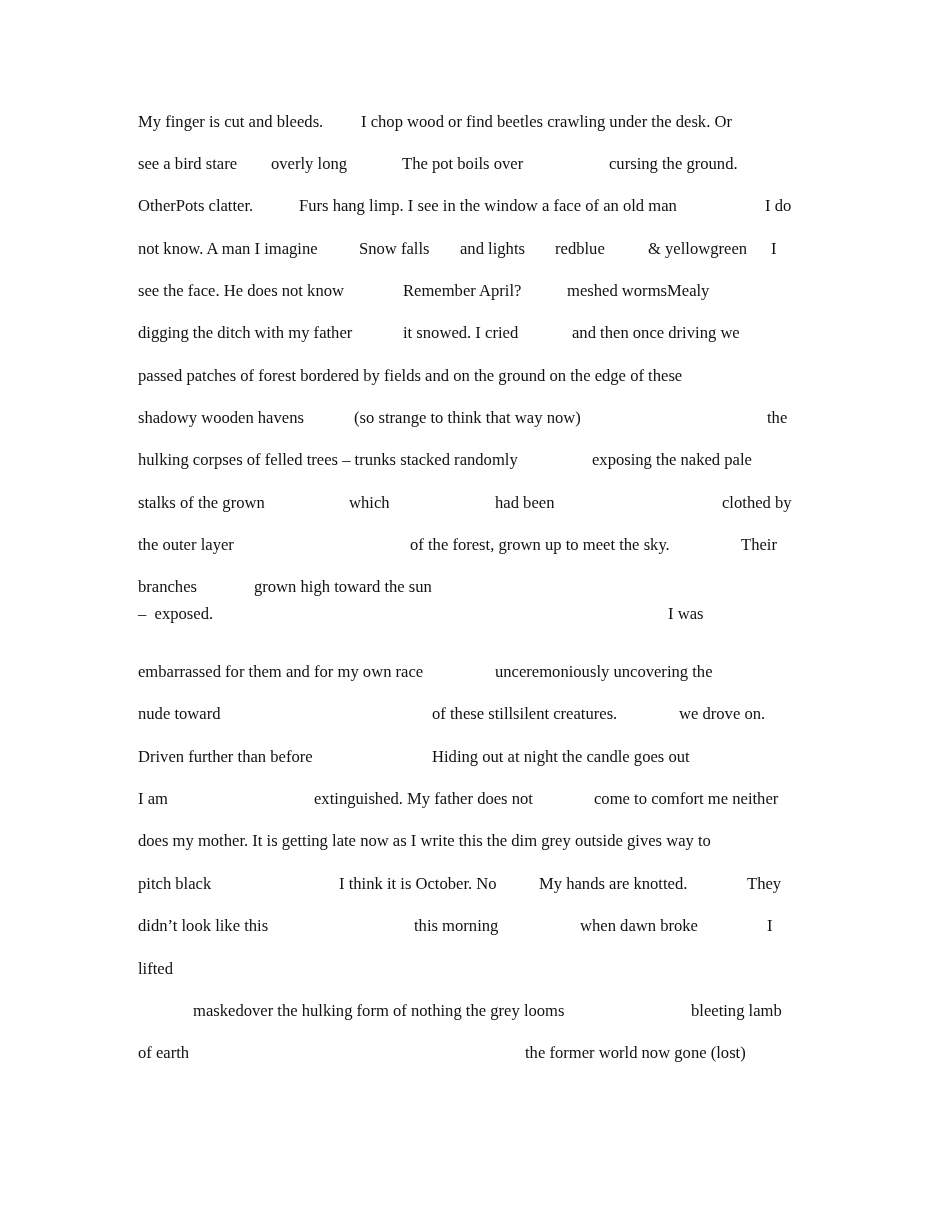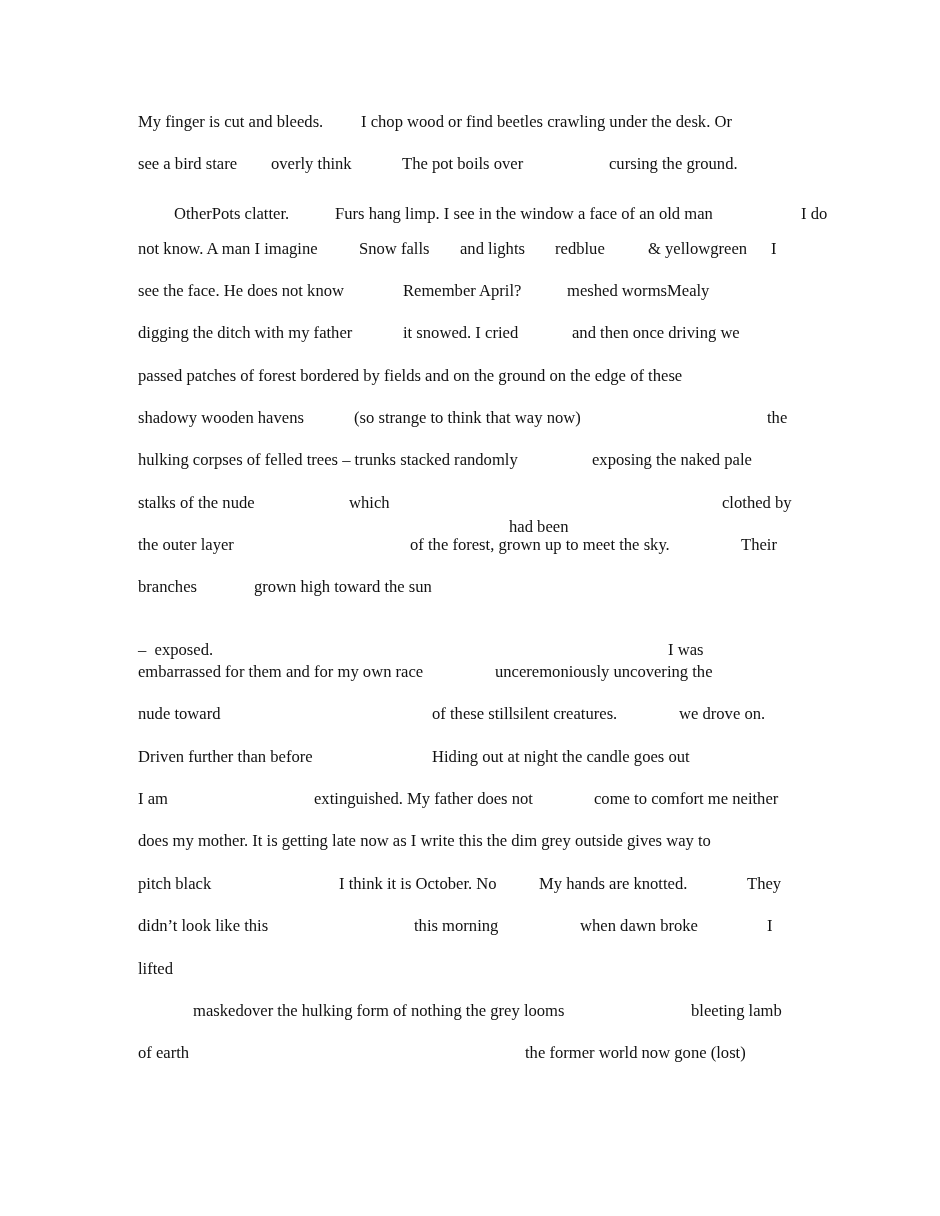--- a/index.html
+++ b/index.html
@@ -18,25 +18,25 @@
 </head>
 <body>
 
 <div class="page" id="page">
     <div class="line" style="top: 110px;">
       <span class="seg" style="left: 138px;">My finger is cut and bleeds.</span>
       <span class="seg" style="left: 361px;">I chop wood or find beetles crawling under the desk. Or</span>
     </div>
     <div class="line" style="top: 152px;">
       <span class="seg" style="left: 138px;">see a bird stare</span>
-      <span class="seg" style="left: 271px;">overly think</span>
+      <span class="seg" style="left: 271px;">overly long</span>
       <span class="seg" style="left: 402px;">The pot boils over</span>
       <span class="seg" style="left: 609px;">cursing the ground.</span>
     </div>
-    <div class="line" style="top: 202px; margin-left: 36px;">
+    <div class="line" style="top: 194px;">
       <span class="seg" style="left: 138px;">OtherPots clatter.</span>
       <span class="seg" style="left: 299px;">Furs hang limp. I see in the window a face of an old man</span>
       <span class="seg" style="left: 765px;">I do</span>
     </div>
     <div class="line" style="top: 237px;">
       <span class="seg" style="left: 138px;">not know. A man I imagine</span>
       <span class="seg" style="left: 359px;">Snow falls</span>
       <span class="seg" style="left: 460px;">and lights</span>
       <span class="seg" style="left: 555px;">redblue</span>
       <span class="seg" style="left: 648px;">&amp; yellowgreen</span>
@@ -58,35 +58,35 @@
     <div class="line" style="top: 406px;">
       <span class="seg" style="left: 138px;">shadowy wooden havens</span>
       <span class="seg" style="left: 354px;">(so strange to think that way now)</span>
       <span class="seg" style="left: 767px;">the</span>
     </div>
     <div class="line" style="top: 448px;">
       <span class="seg" style="left: 138px;">hulking corpses of felled trees – trunks stacked randomly</span>
       <span class="seg" style="left: 592px;">exposing the naked pale</span>
     </div>
     <div class="line" style="top: 491px;">
-      <span class="seg" style="left: 138px;">stalks of the nude</span>
+      <span class="seg" style="left: 138px;">stalks of the grown</span>
       <span class="seg" style="left: 349px;">which</span>
-      <span class="seg" style="left: 509px; margin-top: 24px;">had been</span>
+      <span class="seg" style="left: 495px;">had been</span>
       <span class="seg" style="left: 722px;">clothed by</span>
     </div>
     <div class="line" style="top: 533px;">
       <span class="seg" style="left: 138px;">the outer layer</span>
       <span class="seg" style="left: 410px;">of the forest, grown up to meet the sky.</span>
       <span class="seg" style="left: 741px;">Their</span>
     </div>
     <div class="line" style="top: 575px;">
       <span class="seg" style="left: 138px;">branches</span>
       <span class="seg" style="left: 254px;">grown high toward the sun</span>
     </div>
-    <div class="line" style="top: 638px; text-align: right;">
+    <div class="line" style="top: 602px; text-align: right;">
       <span class="seg" style="left: 138px;">–  exposed.</span>
       <span class="seg" style="left: 668px;">I was</span>
     </div>
     <div class="line" style="top: 660px;">
       <span class="seg" style="left: 138px;">embarrassed for them and for my own race</span>
       <span class="seg" style="left: 495px; text-align: right;">unceremoniously uncovering the</span>
     </div>
     <div class="line" style="top: 702px;">
       <span class="seg" style="left: 138px;">nude toward</span>
       <span class="seg" style="left: 432px;">of these stillsilent creatures.</span>

